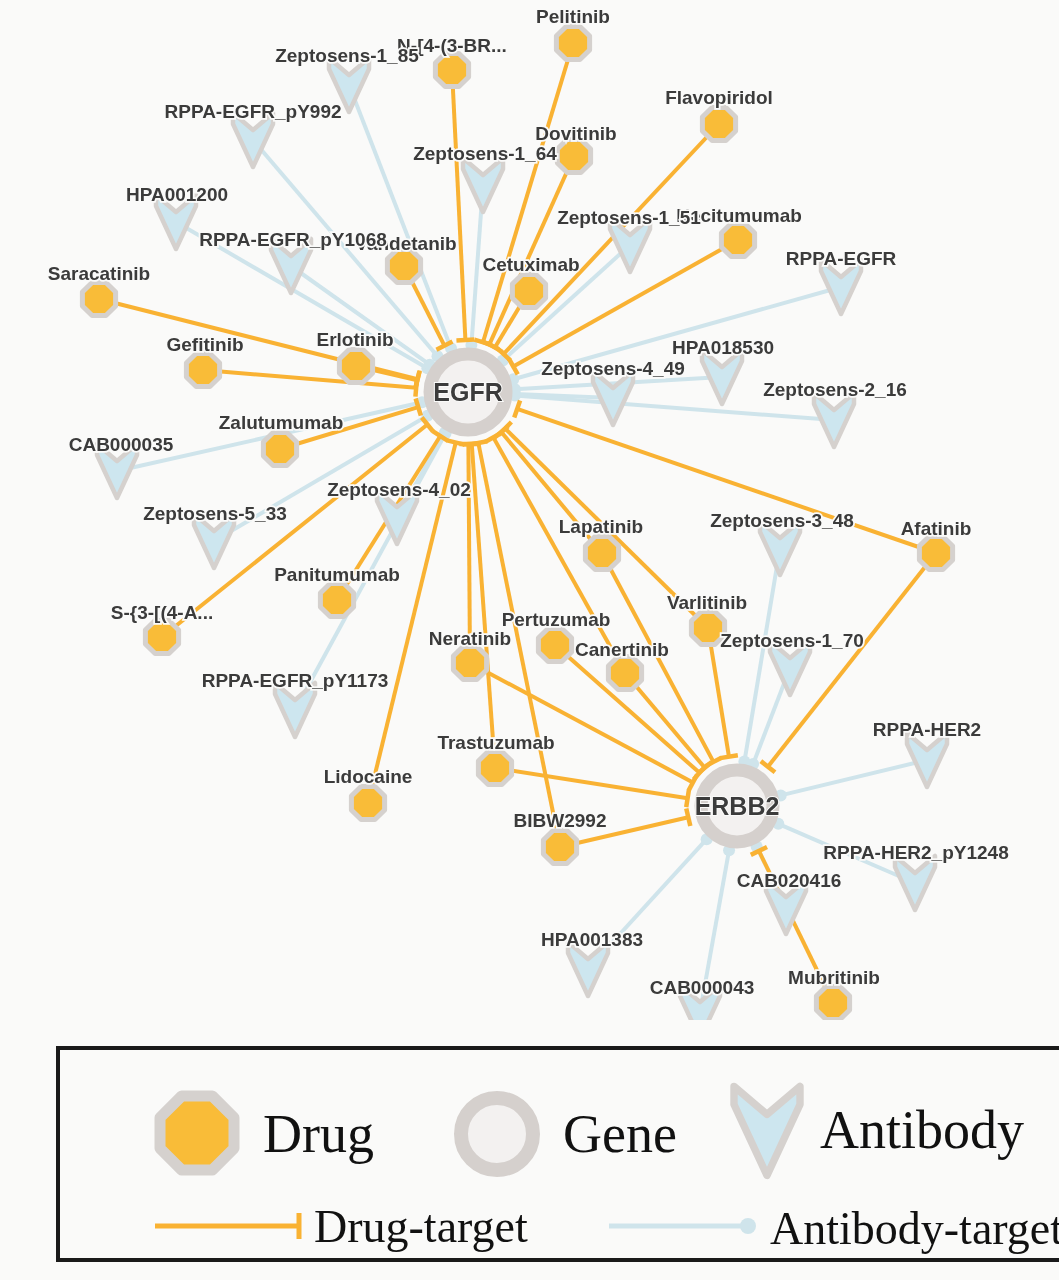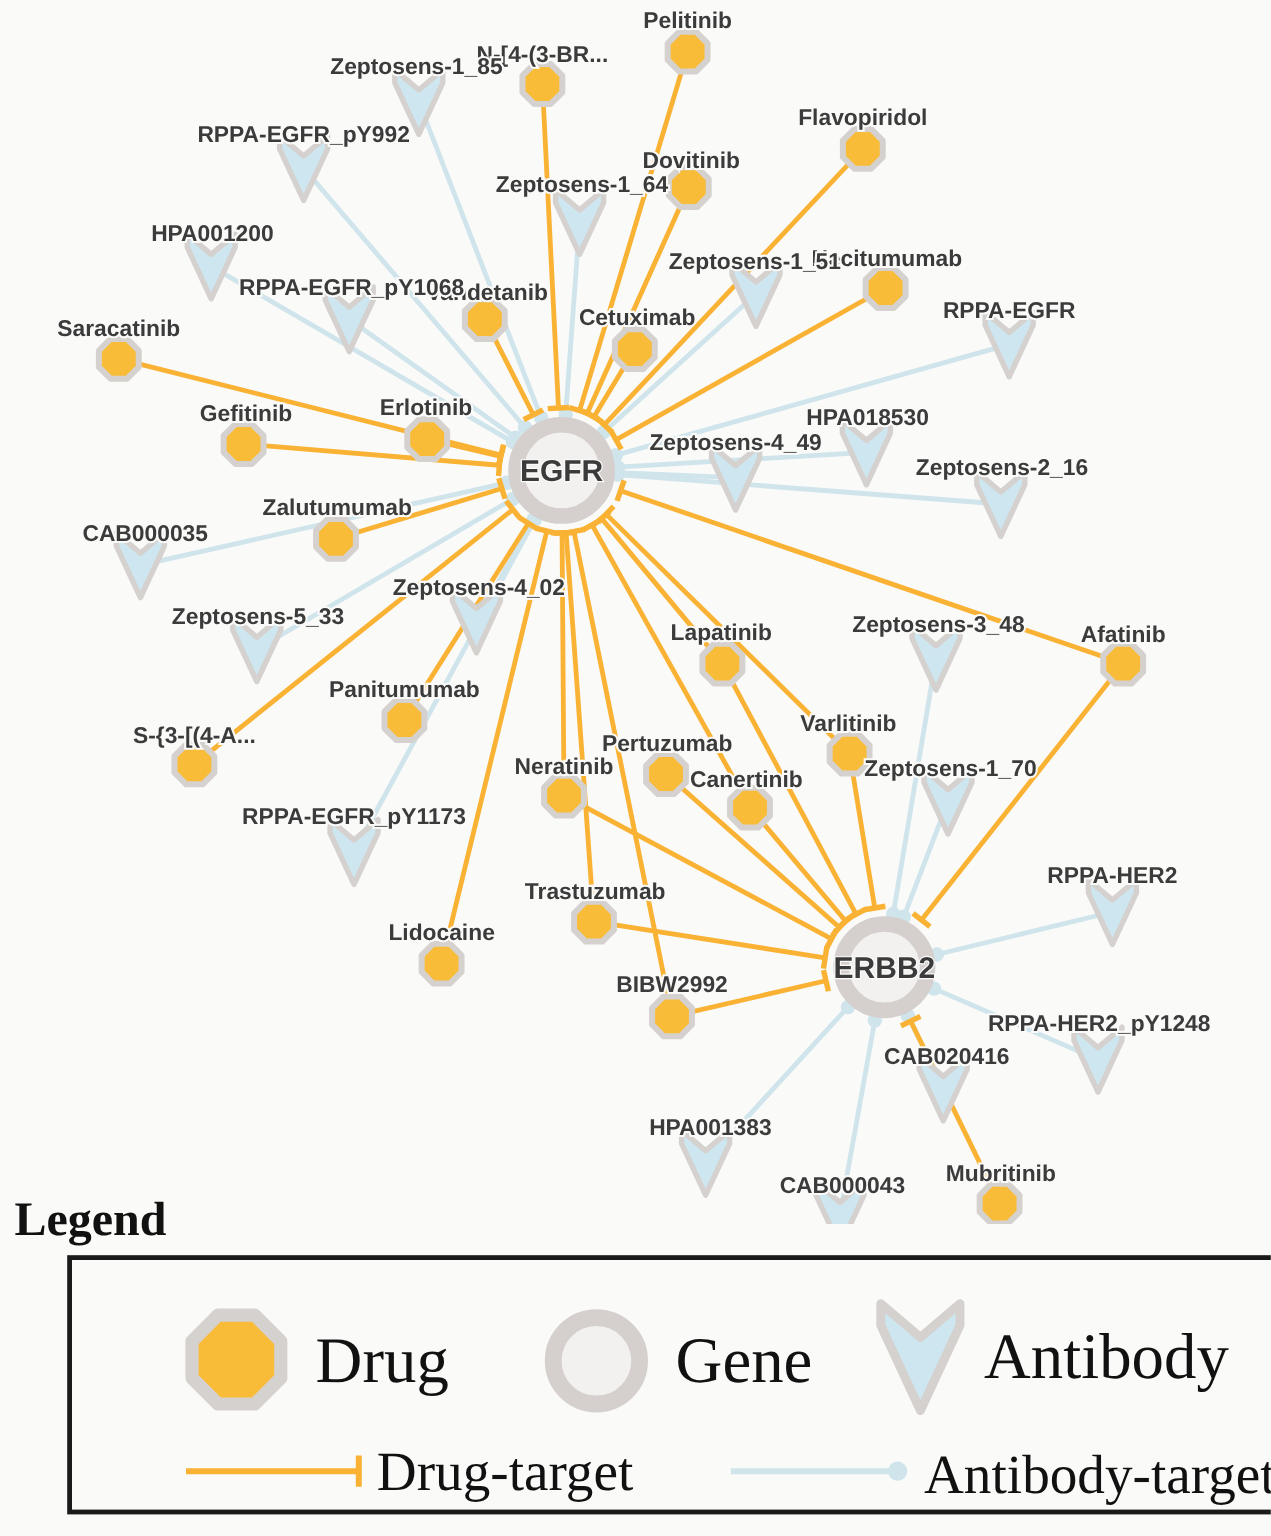--- a/index.html
+++ b/index.html
@@ -432,21 +432,20 @@
         <text x="792" y="647" text-anchor="middle" fill="#3b3b3b" class="node-label">Zeptosens-1_70</text>
         <text x="295" y="687" text-anchor="middle" fill="#3b3b3b" class="node-label">RPPA-EGFR_pY1173</text>
         <text x="927" y="736" text-anchor="middle" fill="#3b3b3b" class="node-label">RPPA-HER2</text>
         <text x="916" y="859" text-anchor="middle" fill="#3b3b3b" class="node-label">RPPA-HER2_pY1248</text>
         <text x="789" y="887" text-anchor="middle" fill="#3b3b3b" class="node-label">CAB020416</text>
         <text x="592" y="946" text-anchor="middle" fill="#3b3b3b" class="node-label">HPA001383</text>
         <text x="702" y="994" text-anchor="middle" fill="#3b3b3b" class="node-label">CAB000043</text>
       </g>
     </svg>
 
-  <div class="legend-title">Legend</div>
 
   <div class="legend-box">
     <svg width="1030" height="208" viewBox="0 0 1030 208">
 
       <g transform="translate(137,83)">
         <polygon points="15.3,-37 37,-15.3 37,15.3 15.3,37 -15.3,37 -37,15.3 -37,-15.3 -15.3,-37" fill="#f9bc38" stroke="#d5d1ce" stroke-width="11" stroke-linejoin="round"></polygon>
       </g>
       <text class="legend-serif" x="203" y="102" font-size="54">Drug</text>
 
       <g>

